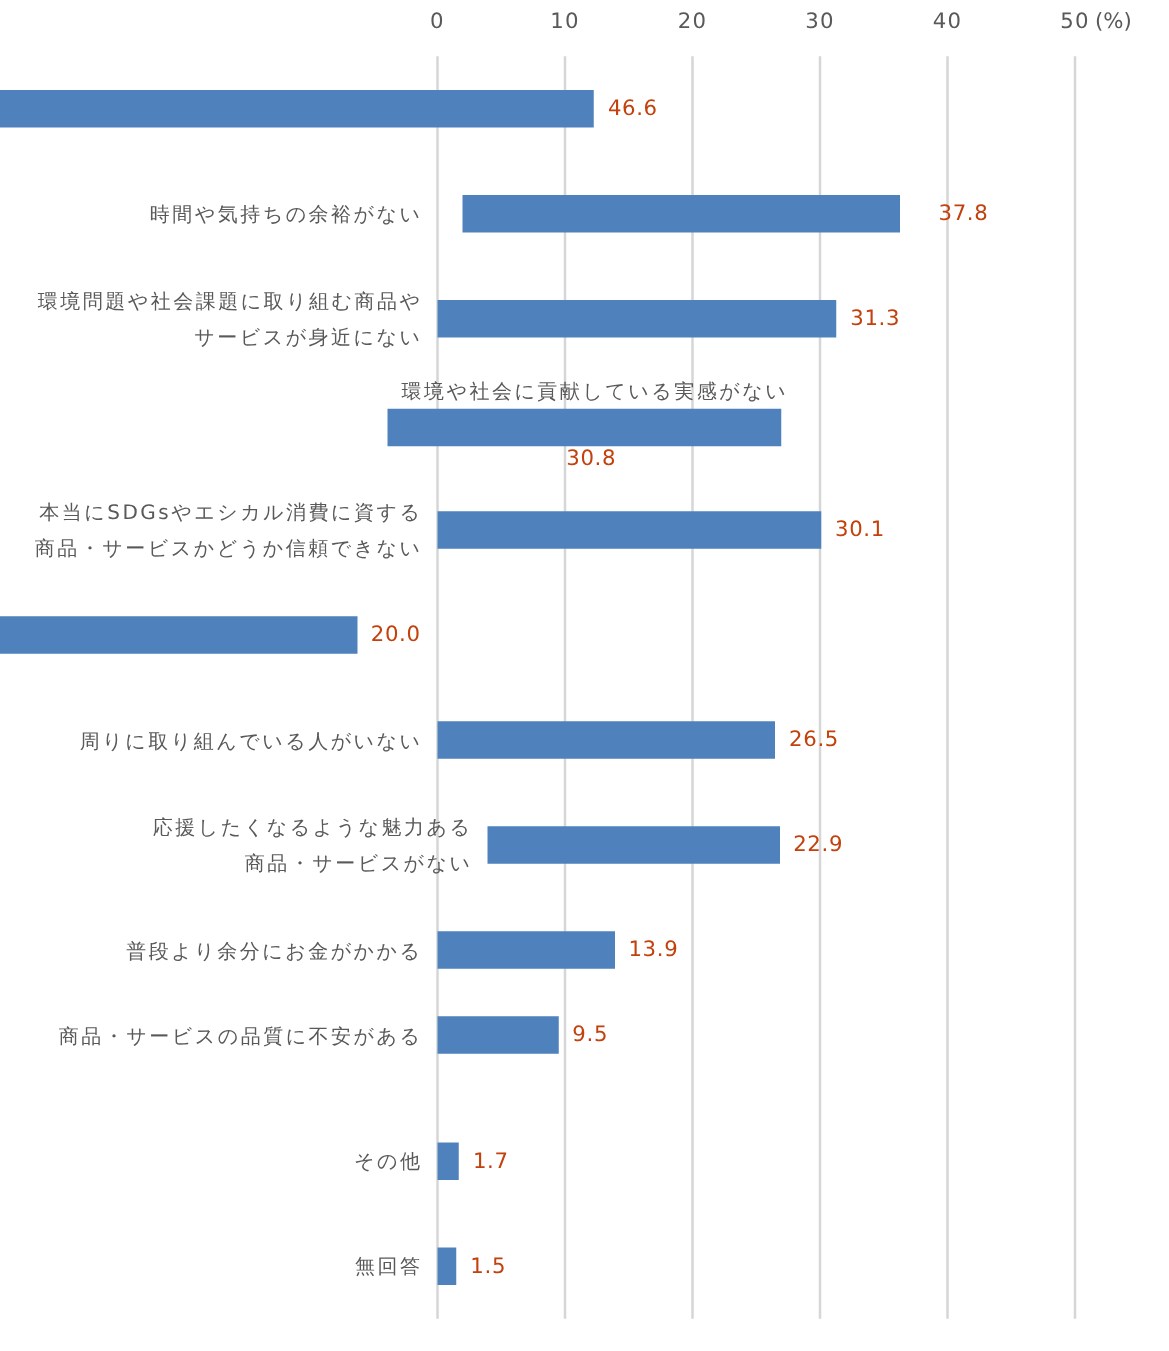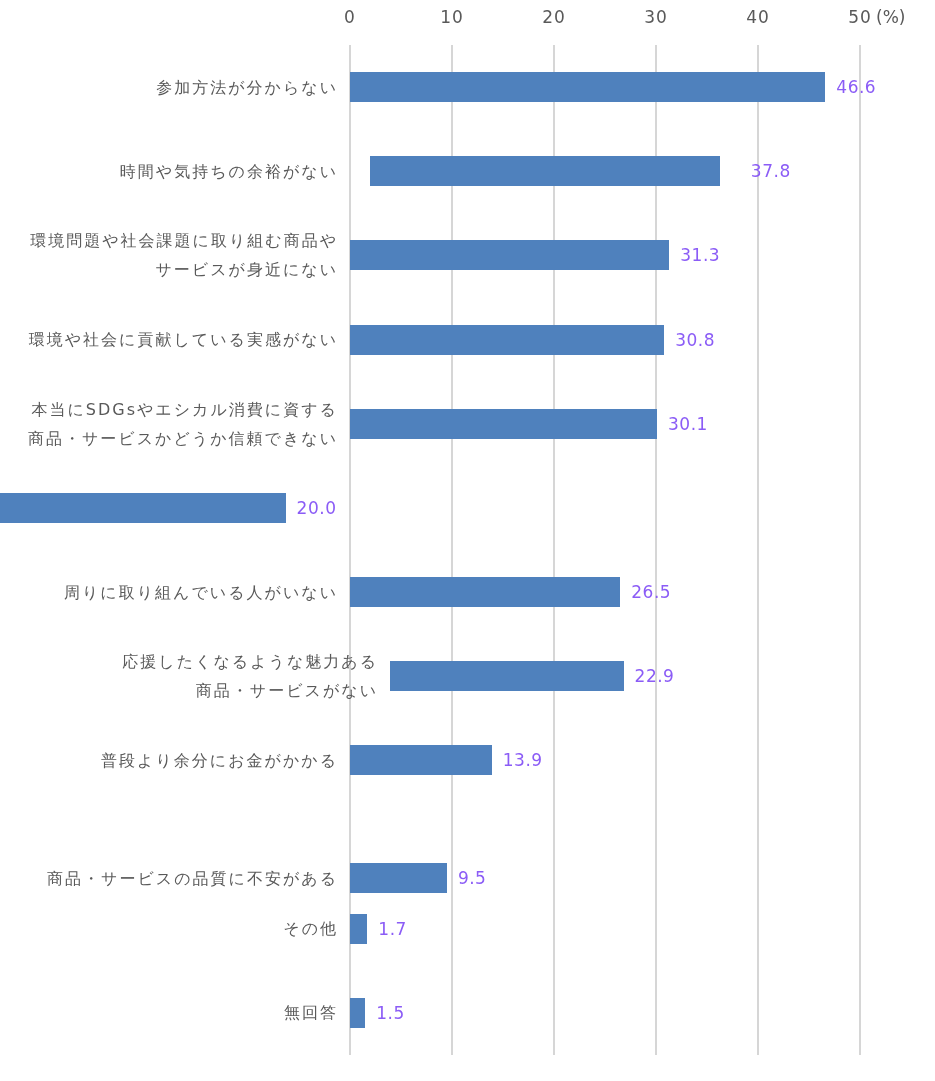--- a/index.html
+++ b/index.html
@@ -58,21 +58,21 @@
   .bar {
     flex: none;
     height: 30px;
     background: #4f81bd;
   }
   .val {
     flex: none;
     margin-left: 11px;
     font-size: 17px;
     letter-spacing: 0.5px;
-    color: #8b5cf6;
+    color: #c2410c;
     white-space: nowrap;
   }
 </style>
 </head>
 <body>
 
 <div class="stage">
   <div id="xaxis">
       <span class="tick" style="left: 350px;">0</span>
       <span class="tick" style="left: 452px;">10</span>
@@ -85,36 +85,35 @@
   <div id="gridlines">
       <div class="gridline" style="left: 349px;"></div>
       <div class="gridline" style="left: 451px;"></div>
       <div class="gridline" style="left: 553px;"></div>
       <div class="gridline" style="left: 655px;"></div>
       <div class="gridline" style="left: 757px;"></div>
       <div class="gridline" style="left: 859px;"></div>
     </div>
   <div id="rows">
       <div class="row" style="top: 45px; height: 84.1667px;">
-        <div class="cat">参加方法が分からない</div>
         <div class="bar" style="width: 475.32px; background: rgb(79, 129, 189);"></div>
         <span class="val">46.6</span>
       </div>
       <div class="row" style="top: 129.167px; height: 84.1667px; gap: 20px;">
         <div class="cat">時間や気持ちの余裕がない</div>
         <div class="bar" style="width: 349.86px; background: rgb(79, 129, 189);"></div>
         <span class="val">37.8</span>
       </div>
       <div class="row" style="top: 213.333px; height: 84.1667px;">
         <div class="cat">環境問題や社会課題に取り組む商品や
 サービスが身近にない</div>
         <div class="bar" style="width: 319.26px; background: rgb(79, 129, 189);"></div>
         <span class="val">31.3</span>
       </div>
-      <div class="row" style="top: 297.5px; height: 84.1667px;">
+      <div class="row" style="top: 297.5px; height: 84.1667px; flex-direction: column;">
         <div class="cat">環境や社会に貢献している実感がない</div>
         <div class="bar" style="width: 314.16px; background: rgb(79, 129, 189);"></div>
         <span class="val">30.8</span>
       </div>
       <div class="row" style="top: 381.667px; height: 84.1667px;">
         <div class="cat">本当にSDGsやエシカル消費に資する
 商品・サービスかどうか信頼できない</div>
         <div class="bar" style="width: 307.02px; background: rgb(79, 129, 189);"></div>
         <span class="val">30.1</span>
       </div>
@@ -131,21 +130,21 @@
         <div class="cat">応援したくなるような魅力ある
 商品・サービスがない</div>
         <div class="bar" style="width: 233.58px; background: rgb(79, 129, 189);"></div>
         <span class="val">22.9</span>
       </div>
       <div class="row" style="top: 718.333px; height: 84.1667px;">
         <div class="cat">普段より余分にお金がかかる</div>
         <div class="bar" style="width: 141.78px; background: rgb(79, 129, 189);"></div>
         <span class="val">13.9</span>
       </div>
-      <div class="row" style="top: 836px; height: 84.1667px;">
+      <div class="row" style="top: 786px; height: 84.1667px;">
         <div class="cat">商品・サービスの品質に不安がある</div>
         <div class="bar" style="width: 96.9px; background: rgb(79, 129, 189);"></div>
         <span class="val">9.5</span>
       </div>
       <div class="row" style="top: 886.667px; height: 84.1667px;">
         <div class="cat">その他</div>
         <div class="bar" style="width: 17.34px; background: rgb(79, 129, 189);"></div>
         <span class="val">1.7</span>
       </div>
       <div class="row" style="top: 970.833px; height: 84.1667px;">

